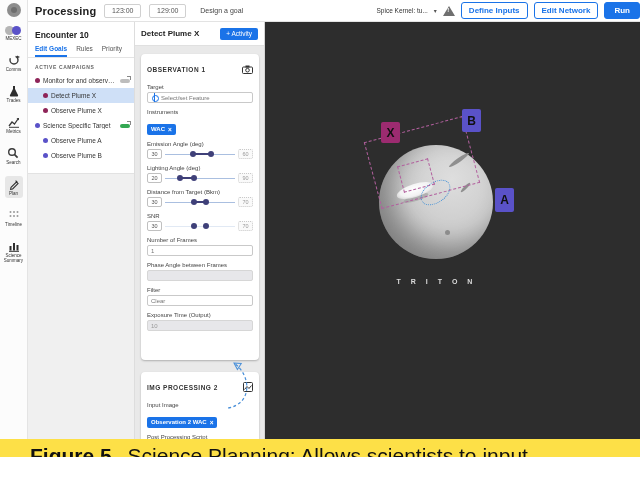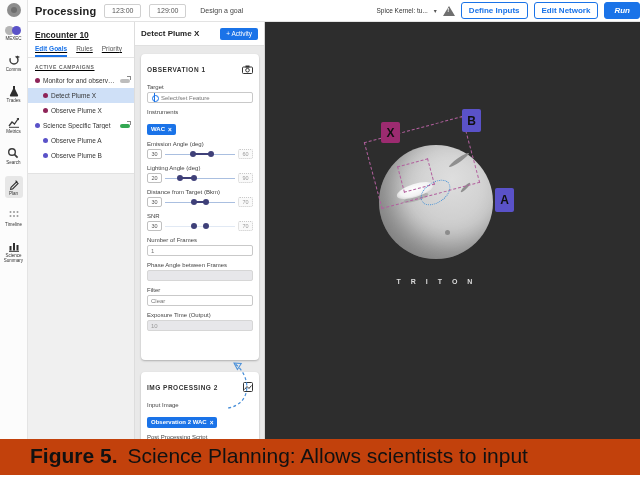--- a/index.html
+++ b/index.html
@@ -15,37 +15,37 @@
   .goal-label{font-size:7px;color:#444;margin-left:14px;}
   #topbar-right{margin-left:auto;display:flex;align-items:center;gap:6px;}
   .spice{font-size:6.5px;color:#333;white-space:nowrap;}
   .caret{font-size:6px;color:#555;}
   .warn{width:0;height:0;border-left:6px solid transparent;border-right:6px solid transparent;
         border-bottom:10px solid #6f6f6f;position:relative;}
   .warn:after{content:"!";position:absolute;left:-1.5px;top:1px;font-size:6px;color:#fff;font-weight:bold;}
   .btn-outline{border:1px solid #1a73e8;color:#1a73e8;background:#fff;font-size:8px;font-weight:bold;
                border-radius:3px;padding:3px 7px;white-space:nowrap;}
   .btn-fill{border:1px solid #1a73e8;color:#fff;background:#1a73e8;font-size:8px;font-weight:bold;
-            border-radius:3px;padding:3px 9px;font-style:italic;}
+            border-radius:3px;padding:3px 9px;}
 
   
   #rail{position:absolute;left:0;top:0;width:28px;height:455px;background:#fcfcfc;
         border-right:1px solid #e4e4e4;display:flex;flex-direction:column;align-items:center;}
   .avatar{width:14px;height:14px;border-radius:50%;background:#8d8d8d;margin-top:3px;position:relative;}
   .avatar:after{content:"";position:absolute;left:4px;top:4px;width:6px;height:6px;border-radius:50%;background:#6e6e6e;}
   .mexec-toggle{position:relative;width:16px;height:9px;margin-top:5px;}
   .mexec-toggle .c1{position:absolute;left:0;top:0;width:9px;height:9px;border-radius:50%;background:#b5b5b5;}
   .mexec-toggle .c2{position:absolute;right:0;top:0;width:9px;height:9px;border-radius:50%;background:#5a52c8;}
   .rail-label{font-size:4.5px;color:#333;text-align:center;line-height:5px;margin-top:1px;max-width:26px;}
   .rail-item{display:flex;flex-direction:column;align-items:center;margin-top:9px;padding:2px 3px;border-radius:3px;}
   .rail-item.active{background:#e7e7e7;}
   .rail-item svg{display:block;}
 
   
-  #encounter{position:absolute;left:28px;top:22px;width:107px;height:433px;background:#f0f0f0;border-right:1px solid #ddd;text-decoration:underline;}
+  #encounter{position:absolute;left:28px;top:22px;width:107px;height:433px;background:#f0f0f0;border-right:1px solid #ddd;}
   #encounter .white{background:#fff;padding-top:6px;border-bottom:1px solid #e2e2e2;padding-bottom:10px;}
   .enc-title{font-size:8.5px;font-weight:bold;color:#222;padding:2px 7px 5px;}
   .enc-tabs{display:flex;gap:9px;padding:0 7px;border-bottom:1px solid #e4e4e4;}
   .enc-tab{font-size:6.5px;color:#555;padding-bottom:3px;}
   .enc-tab.active{color:#1a73e8;font-weight:bold;border-bottom:2px solid #1a73e8;}
   .enc-section{font-size:5px;letter-spacing:.6px;color:#666;font-weight:bold;padding:6px 7px 3px;}
   .camp-row{display:flex;align-items:center;height:15px;font-size:6.5px;color:#333;padding-left:7px;padding-right:4px;}
   .camp-row.indent{padding-left:15px;}
   .camp-row.selected{background:#cfe0f7;}
   .bullet{width:5px;height:5px;border-radius:50%;flex:0 0 auto;margin-right:3px;}
@@ -114,21 +114,21 @@
             border-radius:50%;transform:rotate(-35deg);}
   .badge{position:absolute;display:flex;align-items:center;justify-content:center;
          font-weight:bold;font-size:12px;color:#101010;border-radius:2px;}
   .badge.x{left:116px;top:100px;width:19px;height:21px;background:#9c2b70;}
   .badge.b{left:197px;top:87px;width:19px;height:23px;background:#5a52c8;}
   .badge.a{left:230px;top:166px;width:19px;height:24px;background:#5a52c8;}
   #body-label{position:absolute;left:0;top:256px;width:343px;text-align:center;color:#dcdcdc;
               font-size:7px;letter-spacing:4px;font-weight:bold;}
 
   
-  #caption{position:absolute;left:0;top:439px;width:640px;height:36px;background:#c2410c;overflow:hidden;}
+  #caption{position:absolute;left:0;top:439px;width:640px;height:18px;background:#fde047;overflow:hidden;}
   #caption .line{position:absolute;left:30px;top:5px;font-family:"Liberation Serif",serif;font-size:21px;color:#111;white-space:nowrap;}
   #caption .fig{font-weight:bold;margin-right:10px;}
   svg{overflow:visible;}
 </style>
 </head>
 <body>
 
 <div id="screen">
 
   <div id="topbar">

